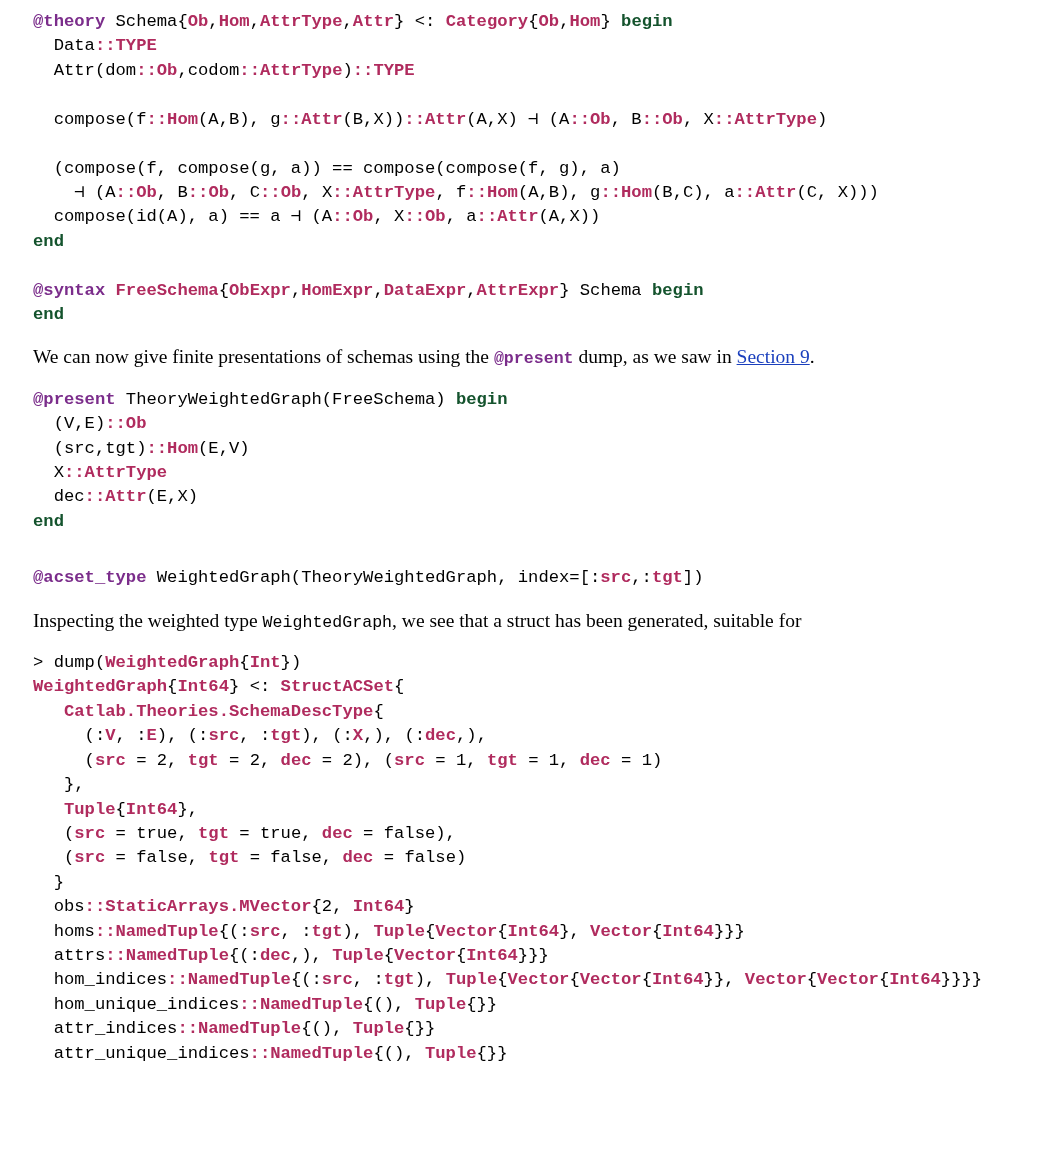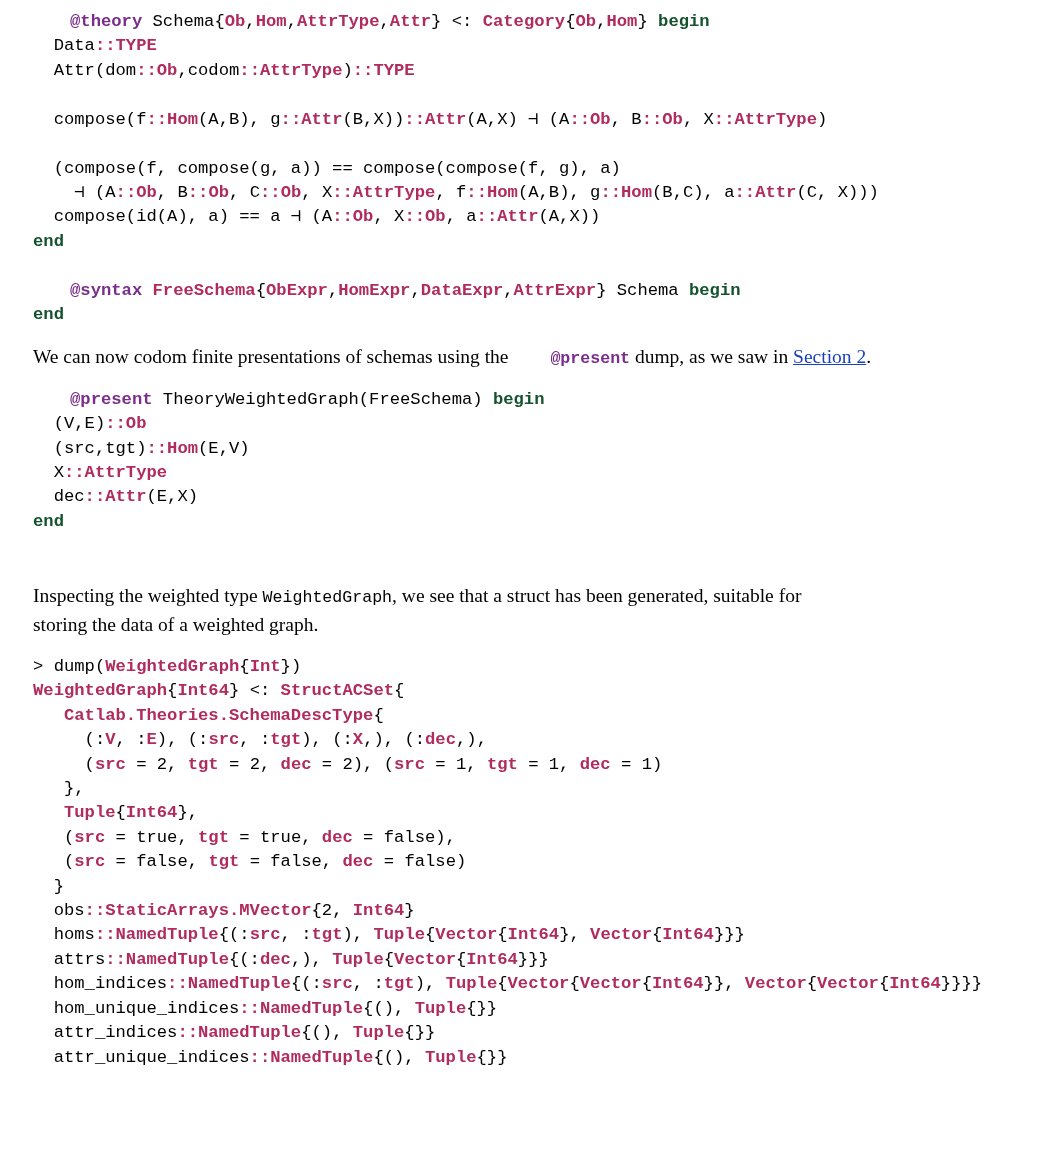--- a/index.html
+++ b/index.html
@@ -34,36 +34,37 @@
     line-height: 1.42;
     white-space: pre;
     margin: 0 0 0 33px;
     color: #000;
   }
   .code-inline {
     font-family: "Liberation Mono", monospace;
     font-size: 16.6px;
   }
   .kw   { color: #14532d; font-weight: bold; }     
-  .mac  { color: #7b2d8b; font-weight: bold; margin-left: 37px; }     
+  .mac  { color: #7b2d8b; font-weight: bold; }     
   .typ  { color: #b02b5e; font-weight: bold; }     
   .lnk  { color: #1a3fbd; text-decoration: underline; }
   .plain { color: #000; }
 </style>
 </head>
 <body>
 
 <div class="page">
   <div id="doc-root">
       <div class="code-block"><div><span class="mac">@theory</span><span class="plain"> Schema{</span><span class="typ">Ob</span><span class="plain">,</span><span class="typ">Hom</span><span class="plain">,</span><span class="typ">AttrType</span><span class="plain">,</span><span class="typ">Attr</span><span class="plain">} &lt;: </span><span class="typ">Category</span><span class="plain">{</span><span class="typ">Ob</span><span class="plain">,</span><span class="typ">Hom</span><span class="plain">} </span><span class="kw">begin</span></div><div><span class="plain">  Data</span><span class="typ">::TYPE</span></div><div><span class="plain">  Attr(dom</span><span class="typ">::Ob</span><span class="plain">,codom</span><span class="typ">::AttrType</span><span class="plain">)</span><span class="typ">::TYPE</span></div><div>&nbsp;</div><div><span class="plain">  compose(f</span><span class="typ">::Hom</span><span class="plain">(A,B), g</span><span class="typ">::Attr</span><span class="plain">(B,X))</span><span class="typ">::Attr</span><span class="plain">(A,X) ⊣ (A</span><span class="typ">::Ob</span><span class="plain">, B</span><span class="typ">::Ob</span><span class="plain">, X</span><span class="typ">::AttrType</span><span class="plain">)</span></div><div>&nbsp;</div><div><span class="plain">  (compose(f, compose(g, a)) == compose(compose(f, g), a)</span></div><div><span class="plain">    ⊣ (A</span><span class="typ">::Ob</span><span class="plain">, B</span><span class="typ">::Ob</span><span class="plain">, C</span><span class="typ">::Ob</span><span class="plain">, X</span><span class="typ">::AttrType</span><span class="plain">, f</span><span class="typ">::Hom</span><span class="plain">(A,B), g</span><span class="typ">::Hom</span><span class="plain">(B,C), a</span><span class="typ">::Attr</span><span class="plain">(C, X)))</span></div><div><span class="plain">  compose(id(A), a) == a ⊣ (A</span><span class="typ">::Ob</span><span class="plain">, X</span><span class="typ">::Ob</span><span class="plain">, a</span><span class="typ">::Attr</span><span class="plain">(A,X))</span></div><div><span class="kw">end</span></div><div>&nbsp;</div><div><span class="mac">@syntax</span><span class="plain"> </span><span class="typ">FreeSchema</span><span class="plain">{</span><span class="typ">ObExpr</span><span class="plain">,</span><span class="typ">HomExpr</span><span class="plain">,</span><span class="typ">DataExpr</span><span class="plain">,</span><span class="typ">AttrExpr</span><span class="plain">} Schema </span><span class="kw">begin</span></div><div><span class="kw">end</span></div></div>
       <div class="para-gap"></div>
-      <div class="prose"><span class="plain">We can now codom finite presentations of schemas using the </span><span class="mac code-inline">@present</span><span class="plain"> dump, as we saw in </span><span class="lnk">Section 2</span><span class="plain">.</span><span class="plain"></span><br></div>
+      <div class="prose"><span class="plain">We can now give finite presentations of schemas using the </span><span class="mac code-inline">@present</span><span class="plain"> dump, as we saw in </span><span class="lnk">Section 9</span><span class="plain">.</span><span class="plain"></span><br></div>
       <div class="para-gap"></div>
       <div class="code-block"><div><span class="mac">@present</span><span class="plain"> TheoryWeightedGraph(FreeSchema) </span><span class="kw">begin</span></div><div><span class="plain">  (V,E)</span><span class="typ">::Ob</span></div><div><span class="plain">  (src,tgt)</span><span class="typ">::Hom</span><span class="plain">(E,V)</span></div><div><span class="plain">  X</span><span class="typ">::AttrType</span></div><div><span class="plain">  dec</span><span class="typ">::Attr</span><span class="plain">(E,X)</span></div><div><span class="kw">end</span></div></div>
       <div class="para-gap"></div>
       <div class="para-gap"></div>
+      <div class="code-block"><div><span class="mac">@acset_type</span><span class="plain"> WeightedGraph(TheoryWeightedGraph, index=[:</span><span class="typ">src</span><span class="plain">,:</span><span class="typ">tgt</span><span class="plain">])</span></div></div>
       <div class="para-gap"></div>
-      <div class="prose"><span class="plain">Inspecting the weighted type </span><span class="code-inline">WeightedGraph</span><span class="plain">, we see that a struct has been generated, suitable for</span><span class="plain"></span><br><span class="plain">storing the data of a weighted graph.</span></div>
+      <div class="prose"><span class="plain">Inspecting the weighted type </span><span class="code-inline">WeightedGraph</span><span class="plain">, we see that a struct has been generated, suitable for</span><span class="plain"></span><br></div>
       <div class="para-gap"></div>
       <div class="code-block"><div><span class="plain">&gt; dump(</span><span class="typ">WeightedGraph</span><span class="plain">{</span><span class="typ">Int</span><span class="plain">})</span></div><div><span class="typ">WeightedGraph</span><span class="plain">{</span><span class="typ">Int64</span><span class="plain">} &lt;: </span><span class="typ">StructACSet</span><span class="plain">{</span></div><div><span class="typ">   Catlab.Theories.SchemaDescType</span><span class="plain">{</span></div><div><span class="plain">     (:</span><span class="typ">V</span><span class="plain">, :</span><span class="typ">E</span><span class="plain">), (:</span><span class="typ">src</span><span class="plain">, :</span><span class="typ">tgt</span><span class="plain">), (:</span><span class="typ">X</span><span class="plain">,), (:</span><span class="typ">dec</span><span class="plain">,),</span></div><div><span class="plain">     (</span><span class="typ">src</span><span class="plain"> = 2, </span><span class="typ">tgt</span><span class="plain"> = 2, </span><span class="typ">dec</span><span class="plain"> = 2), (</span><span class="typ">src</span><span class="plain"> = 1, </span><span class="typ">tgt</span><span class="plain"> = 1, </span><span class="typ">dec</span><span class="plain"> = 1)</span></div><div><span class="plain">   },</span></div><div><span class="typ">   Tuple</span><span class="plain">{</span><span class="typ">Int64</span><span class="plain">},</span></div><div><span class="plain">   (</span><span class="typ">src</span><span class="plain"> = true, </span><span class="typ">tgt</span><span class="plain"> = true, </span><span class="typ">dec</span><span class="plain"> = false),</span></div><div><span class="plain">   (</span><span class="typ">src</span><span class="plain"> = false, </span><span class="typ">tgt</span><span class="plain"> = false, </span><span class="typ">dec</span><span class="plain"> = false)</span></div><div><span class="plain">  }</span></div><div><span class="plain">  obs</span><span class="typ">::StaticArrays.MVector</span><span class="plain">{2, </span><span class="typ">Int64</span><span class="plain">}</span></div><div><span class="plain">  homs</span><span class="typ">::NamedTuple</span><span class="plain">{(:</span><span class="typ">src</span><span class="plain">, :</span><span class="typ">tgt</span><span class="plain">), </span><span class="typ">Tuple</span><span class="plain">{</span><span class="typ">Vector</span><span class="plain">{</span><span class="typ">Int64</span><span class="plain">}, </span><span class="typ">Vector</span><span class="plain">{</span><span class="typ">Int64</span><span class="plain">}}}</span></div><div><span class="plain">  attrs</span><span class="typ">::NamedTuple</span><span class="plain">{(:</span><span class="typ">dec</span><span class="plain">,), </span><span class="typ">Tuple</span><span class="plain">{</span><span class="typ">Vector</span><span class="plain">{</span><span class="typ">Int64</span><span class="plain">}}}</span></div><div><span class="plain">  hom_indices</span><span class="typ">::NamedTuple</span><span class="plain">{(:</span><span class="typ">src</span><span class="plain">, :</span><span class="typ">tgt</span><span class="plain">), </span><span class="typ">Tuple</span><span class="plain">{</span><span class="typ">Vector</span><span class="plain">{</span><span class="typ">Vector</span><span class="plain">{</span><span class="typ">Int64</span><span class="plain">}}, </span><span class="typ">Vector</span><span class="plain">{</span><span class="typ">Vector</span><span class="plain">{</span><span class="typ">Int64</span><span class="plain">}}}}</span></div><div><span class="plain">  hom_unique_indices</span><span class="typ">::NamedTuple</span><span class="plain">{(), </span><span class="typ">Tuple</span><span class="plain">{}}</span></div><div><span class="plain">  attr_indices</span><span class="typ">::NamedTuple</span><span class="plain">{(), </span><span class="typ">Tuple</span><span class="plain">{}}</span></div><div><span class="plain">  attr_unique_indices</span><span class="typ">::NamedTuple</span><span class="plain">{(), </span><span class="typ">Tuple</span><span class="plain">{}}</span></div></div>
       <div class="para-gap"></div>
     </div>
 </div>
 
 </body></html>

